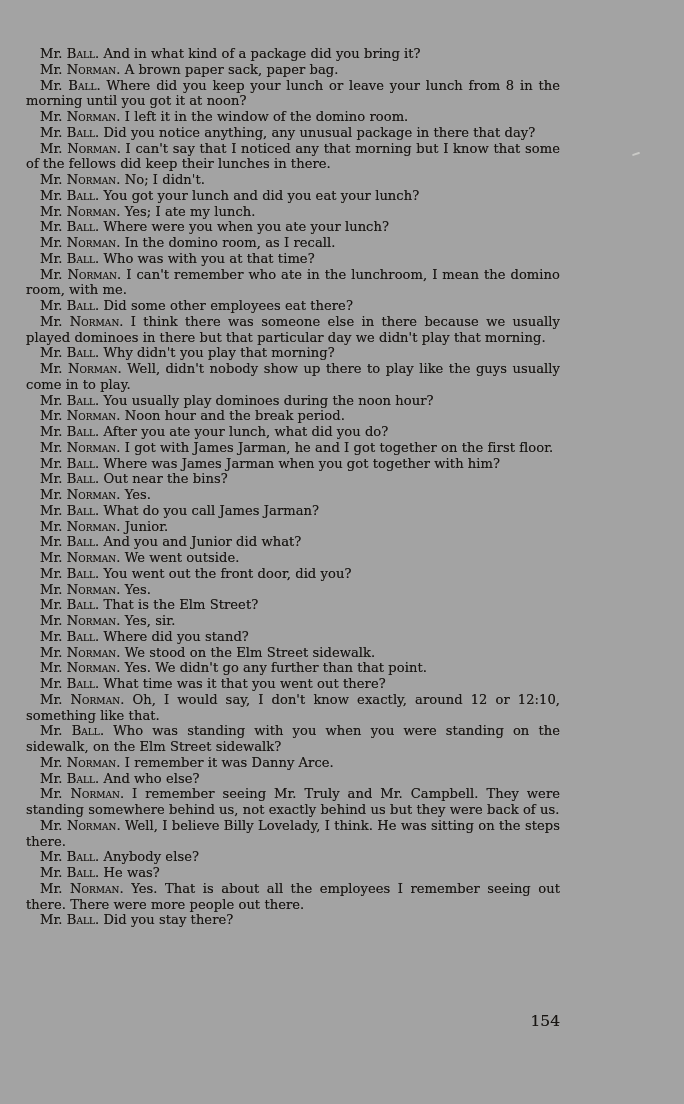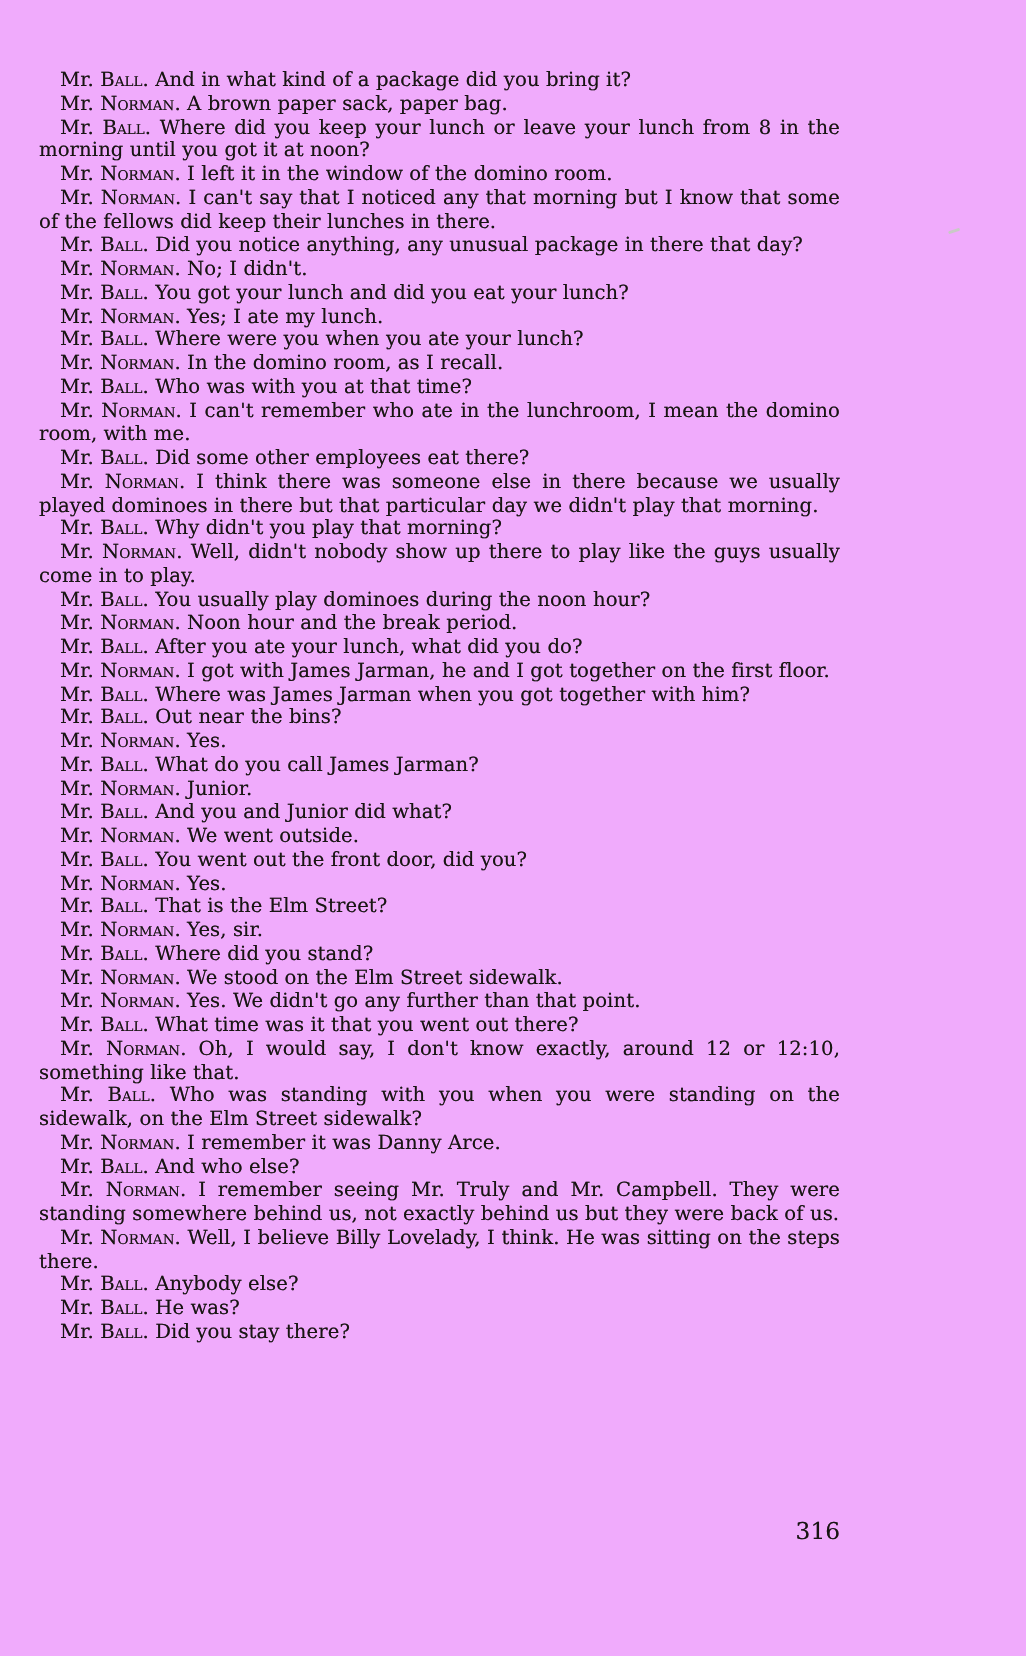--- a/index.html
+++ b/index.html
@@ -4,21 +4,21 @@
 <style>
   html, body {
     margin: 0;
     padding: 0;
     background: #fdfdfb;
   }
   .page {
     position: relative;
     width: 684px;
     height: 1104px;
-    background: #f0abfc;
+    background: #a3a3a3;
     overflow: hidden;
     font-family: "DejaVu Serif", serif;
     color: #181512;
   }
   .transcript {
     position: absolute;
     left: 26px;
     top: 46px;
     width: 534px;
     text-align: justify;
@@ -57,22 +57,22 @@
 </style>
 </head>
 <body>
 
 <div class="page">
   <div class="transcript">
       <p class="line"><span class="speaker"><span>Mr. </span><span class="sc">Ball</span></span>. And in what kind of a package did you bring it?</p>
       <p class="line"><span class="speaker"><span>Mr. </span><span class="sc">Norman</span></span>. A brown paper sack, paper bag.</p>
       <p class="line"><span class="speaker"><span>Mr. </span><span class="sc">Ball</span></span>. Where did you keep your lunch or leave your lunch from 8 in the morning until you got it at noon?</p>
       <p class="line"><span class="speaker"><span>Mr. </span><span class="sc">Norman</span></span>. I left it in the window of the domino room.</p>
+      <p class="line"><span class="speaker"><span>Mr. </span><span class="sc">Ball</span></span>. Did you notice anything, any unusual package in there that day?</p>
       <p class="line"><span class="speaker"><span>Mr. </span><span class="sc">Norman</span></span>. I can't say that I noticed any that morning but I know that some of the fellows did keep their lunches in there.</p>
-      <p class="line"><span class="speaker"><span>Mr. </span><span class="sc">Ball</span></span>. Did you notice anything, any unusual package in there that day?</p>
       <p class="line"><span class="speaker"><span>Mr. </span><span class="sc">Norman</span></span>. No; I didn't.</p>
       <p class="line"><span class="speaker"><span>Mr. </span><span class="sc">Ball</span></span>. You got your lunch and did you eat your lunch?</p>
       <p class="line"><span class="speaker"><span>Mr. </span><span class="sc">Norman</span></span>. Yes; I ate my lunch.</p>
       <p class="line"><span class="speaker"><span>Mr. </span><span class="sc">Ball</span></span>. Where were you when you ate your lunch?</p>
       <p class="line"><span class="speaker"><span>Mr. </span><span class="sc">Norman</span></span>. In the domino room, as I recall.</p>
       <p class="line"><span class="speaker"><span>Mr. </span><span class="sc">Ball</span></span>. Who was with you at that time?</p>
       <p class="line"><span class="speaker"><span>Mr. </span><span class="sc">Norman</span></span>. I can't remember who ate in the lunchroom, I mean the domino room, with me.</p>
       <p class="line"><span class="speaker"><span>Mr. </span><span class="sc">Ball</span></span>. Did some other employees eat there?</p>
       <p class="line"><span class="speaker"><span>Mr. </span><span class="sc">Norman</span></span>. I think there was someone else in there because we usually played dominoes in there but that particular day we didn't play that morning.</p>
       <p class="line"><span class="speaker"><span>Mr. </span><span class="sc">Ball</span></span>. Why didn't you play that morning?</p>
@@ -97,17 +97,18 @@
       <p class="line"><span class="speaker"><span>Mr. </span><span class="sc">Norman</span></span>. Yes.  We didn't go any further than that point.</p>
       <p class="line"><span class="speaker"><span>Mr. </span><span class="sc">Ball</span></span>. What time was it that you went out there?</p>
       <p class="line"><span class="speaker"><span>Mr. </span><span class="sc">Norman</span></span>. Oh, I would say, I don't know exactly, around 12 or 12:10, something like that.</p>
       <p class="line"><span class="speaker"><span>Mr. </span><span class="sc">Ball</span></span>. Who was standing with you when you were standing on the sidewalk, on the Elm Street sidewalk?</p>
       <p class="line"><span class="speaker"><span>Mr. </span><span class="sc">Norman</span></span>. I remember it was Danny Arce.</p>
       <p class="line"><span class="speaker"><span>Mr. </span><span class="sc">Ball</span></span>. And who else?</p>
       <p class="line"><span class="speaker"><span>Mr. </span><span class="sc">Norman</span></span>. I remember seeing Mr. Truly and Mr. Campbell.  They were standing somewhere behind us, not exactly behind us but they were back of us.</p>
       <p class="line"><span class="speaker"><span>Mr. </span><span class="sc">Norman</span></span>. Well, I believe Billy Lovelady, I think.  He was sitting on the steps there.</p>
       <p class="line"><span class="speaker"><span>Mr. </span><span class="sc">Ball</span></span>. Anybody else?</p>
       <p class="line"><span class="speaker"><span>Mr. </span><span class="sc">Ball</span></span>. He was?</p>
+      <p class="line"><span class="speaker"><span>Mr. </span><span class="sc">Norman</span></span>. Yes.  That is about all the employees I remember seeing out there.  There were more people out there.</p>
       <p class="line"><span class="speaker"><span>Mr. </span><span class="sc">Ball</span></span>. Did you stay there?</p>
     </div>
   <div class="artifact"></div>
-  <div class="page-number">316</div>
+  <div class="page-number">154</div>
 </div>
 
 </body></html>

